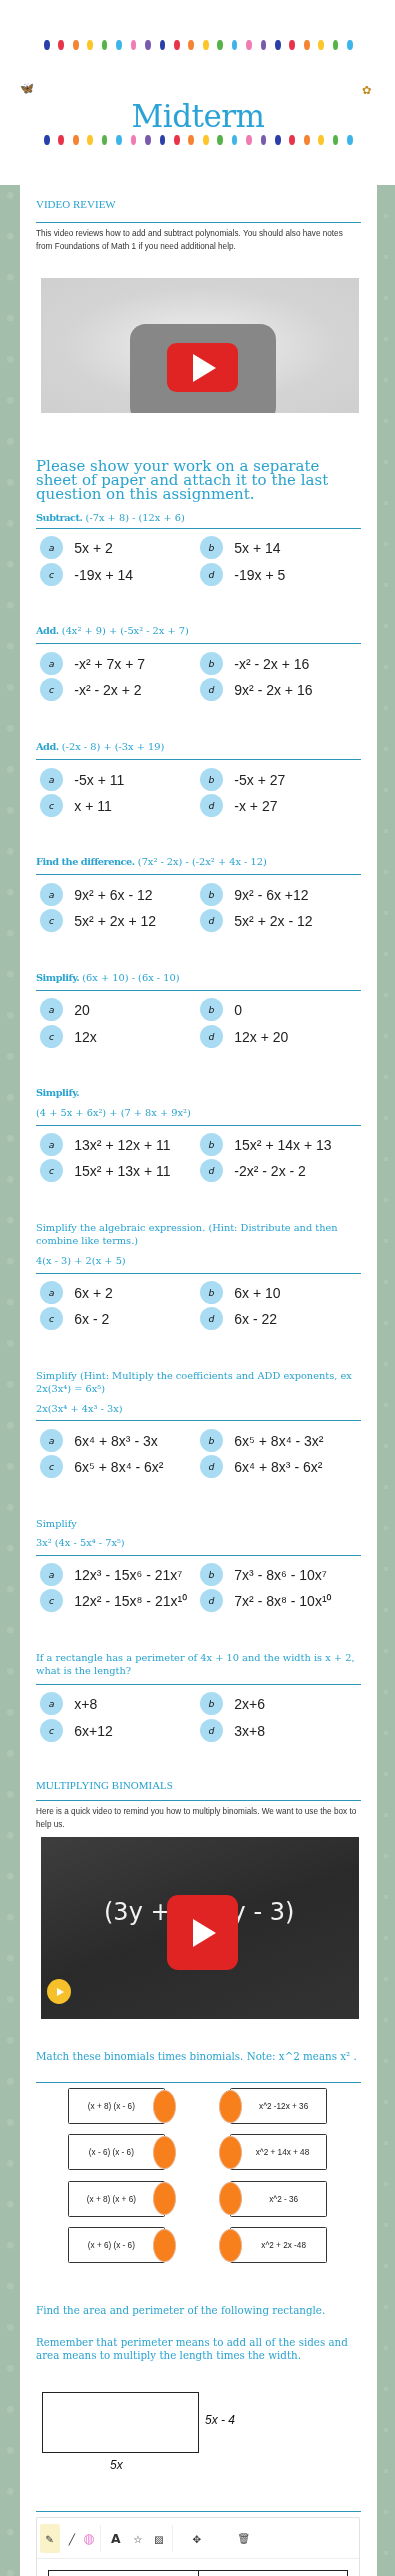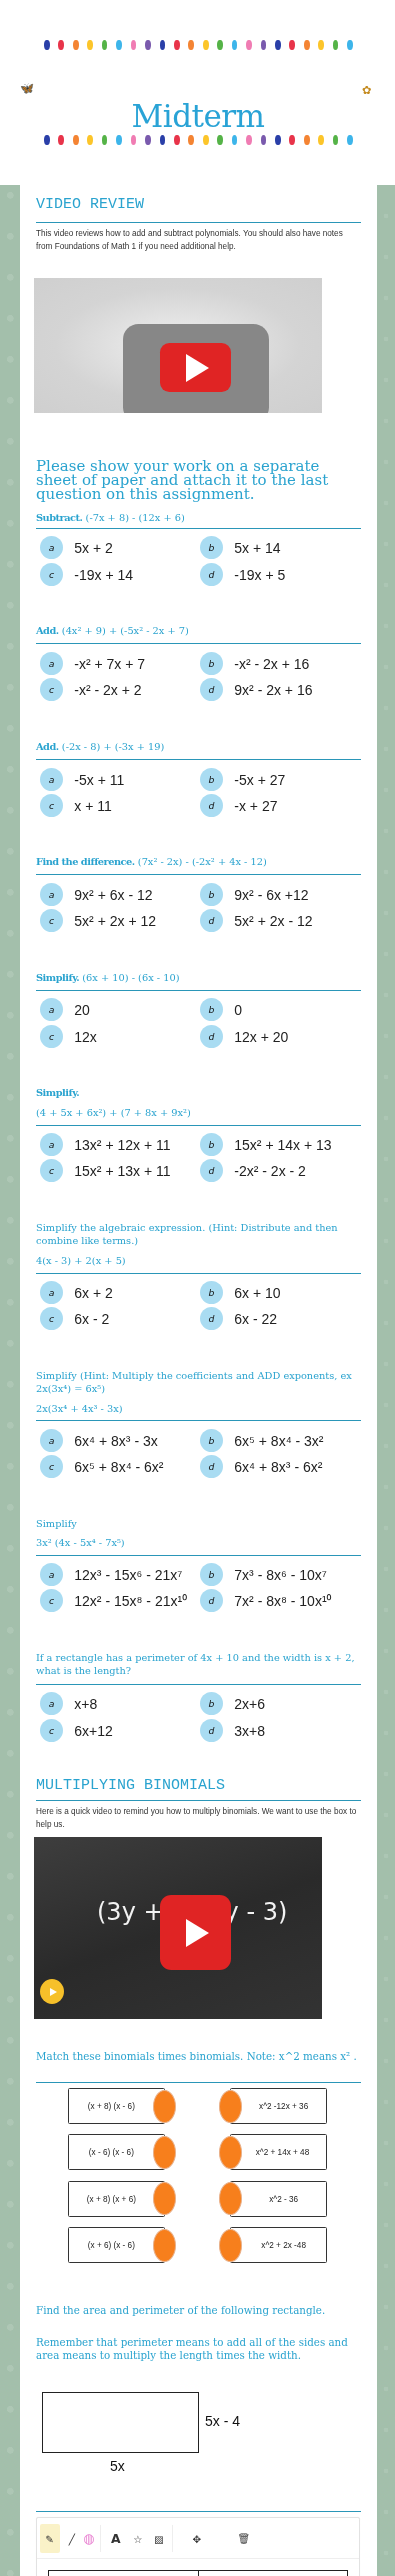--- a/index.html
+++ b/index.html
@@ -10,37 +10,37 @@
                           radial-gradient(circle at 26px 31px, rgba(255,255,255,0.10) 2.1px, transparent 2.6px);
         background-size: 36px 41px; }
   .header { position: absolute; left: 0; top: 0; width: 396px; height: 185px; background: #fff; }
   .dots { position: absolute; left: 44px; width: 309px; height: 10.3px; display: flex; justify-content: space-between; }
   .dot { width: 5.7px; height: 10.3px; border-radius: 50%; }
   .title { position: absolute; left: 0; width: 396px; text-align: center; color: #29a3d6;
            font-family: "DejaVu Serif", serif; font-size: 31px; line-height: 35px; letter-spacing: -0.5px; }
   .deco { position: absolute; font-size: 11.3px; }
   .card { position: absolute; left: 19.6px; top: 185px; width: 357px; height: 3234px; background: #fff; border-radius: 0 0 3.1px 3.1px; }
   .abs { position: absolute; }
-  .sec-title { position: absolute; left: 36px; color: #2aa3cf; font-family: Liberation Mono, monospace; font-size: 15px; line-height: 13.4px; width: 325px; }
+  .sec-title { position: absolute; left: 36px; color: #2aa3cf; font-family: Liberation Serif, serif; font-size: 11px; line-height: 13.4px; width: 325px; }
   .q-title { position: absolute; left: 36px; width: 325px; color: #2aa3cf; font-family: "DejaVu Serif", serif; font-size: 9.8px; line-height: 13.4px; }
   .q-title b { font-weight: bold; letter-spacing: -0.5px; }
   .rule { position: absolute; left: 36px; width: 325px; height: 0.5px; background: #2a96b8; }
   .body-text { position: absolute; left: 36px; width: 325px; color: #333; font-family: "Liberation Sans", sans-serif; font-size: 8.2px; line-height: 13.4px; }
   .opt { position: absolute; display: flex; align-items: center; height: 23px; }
   .opt .circ { width: 23px; height: 23px; border-radius: 50%; background: #a9dcf2; display: flex; align-items: center; justify-content: center;
                font-family: "DejaVu Sans", sans-serif; font-size: 9.3px; color: #111; font-style: italic; }
   .opt .txt { margin-left: 11.3px; font-family: "Liberation Sans", sans-serif; font-size: 14px; color: #222; }
-  .video { position: absolute; left: 34px; width: 288px; overflow: hidden; }
+  .video { position: absolute; left: 41px; width: 318px; overflow: hidden; }
   .yt { position: absolute; width: 72px; height: 75px; background: #e02424; border-radius: 11.3px; display: flex; align-items: center; justify-content: center; }
   .tri { width: 0; height: 0; border-top: 14.4px solid transparent; border-bottom: 14.4px solid transparent; border-left: 23px solid #fff; margin-left: 4.1px; }
   .match-box { position: absolute; width: 97px; height: 36px; border: 0.5px solid #333; border-radius: 1.5px; background: #fff;
                font-family: "Liberation Sans", sans-serif; font-size: 8.2px; color: #222; display: flex; align-items: center; justify-content: center; }
   .knob { position: absolute; width: 23px; height: 33px; border-radius: 50%; background: #f77f1c; border: 1px solid #e8b08a; }
   .rect-fig { position: absolute; border: 0.8px solid #222; background: #fff; }
-  .fig-label { position: absolute; font-family: "Liberation Sans", sans-serif; font-size: 14px; color: #111; }
+  .fig-label { position: absolute; font-family: "Liberation Sans", sans-serif; font-size: 12px; color: #111; font-style: italic; }
   .draw-card { position: absolute; left: 36px; width: 324px; border: 0.5px solid #e2e2e2; border-radius: 2.1px; background: #fff; box-shadow: 0 0.5px 1px rgba(0,0,0,0.06); }
   .draw-toolbar { position: absolute; left: 0; top: 0; width: 100%; height: 41px; border-bottom: 0.5px solid #eee; }
   .tool { position: absolute; top: 6.2px; width: 19.6px; height: 29px; display: flex; align-items: center; justify-content: center; font-size: 10.3px; color: #333; }
   .tool.active { background: #faf2c8; border-radius: 2.1px; }
   .tsep { position: absolute; top: 7.2px; width: 0.5px; height: 27px; background: #eee; }
   .pa-table { position: absolute; left: 11.3px; width: 300px; border: 0.5px solid #222; }
   .pa-head { display: flex; height: 24px; border-bottom: 0.8px solid #333; }
   .pa-head div { flex: 1; text-align: center; font-family: "DejaVu Sans", sans-serif; font-size: 12.4px; font-weight: 200; color: #222; line-height: 24px; letter-spacing: -0.5px; }
   .pa-head div:first-child, .pa-body div:first-child { border-right: 0.5px solid #222; }
 </style>

